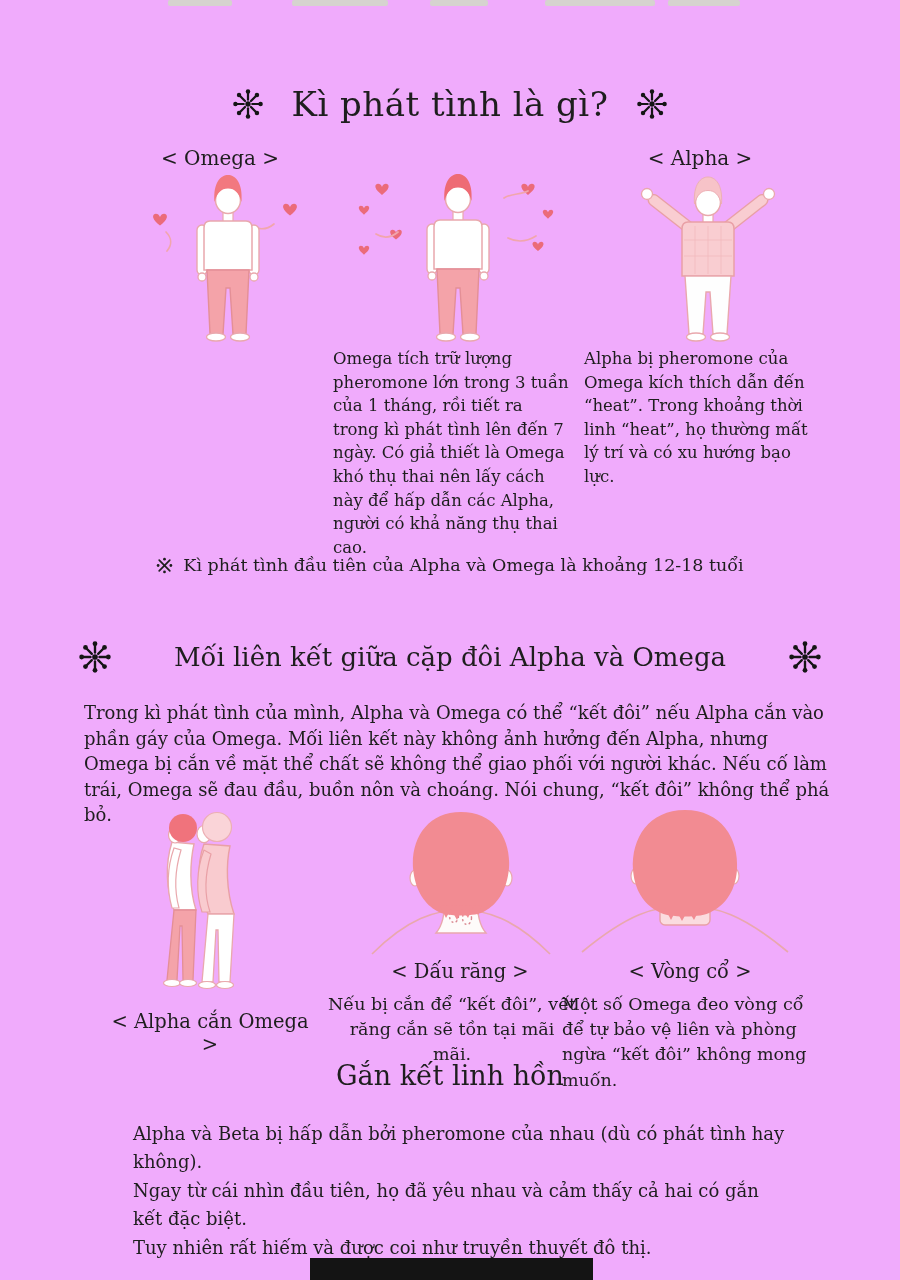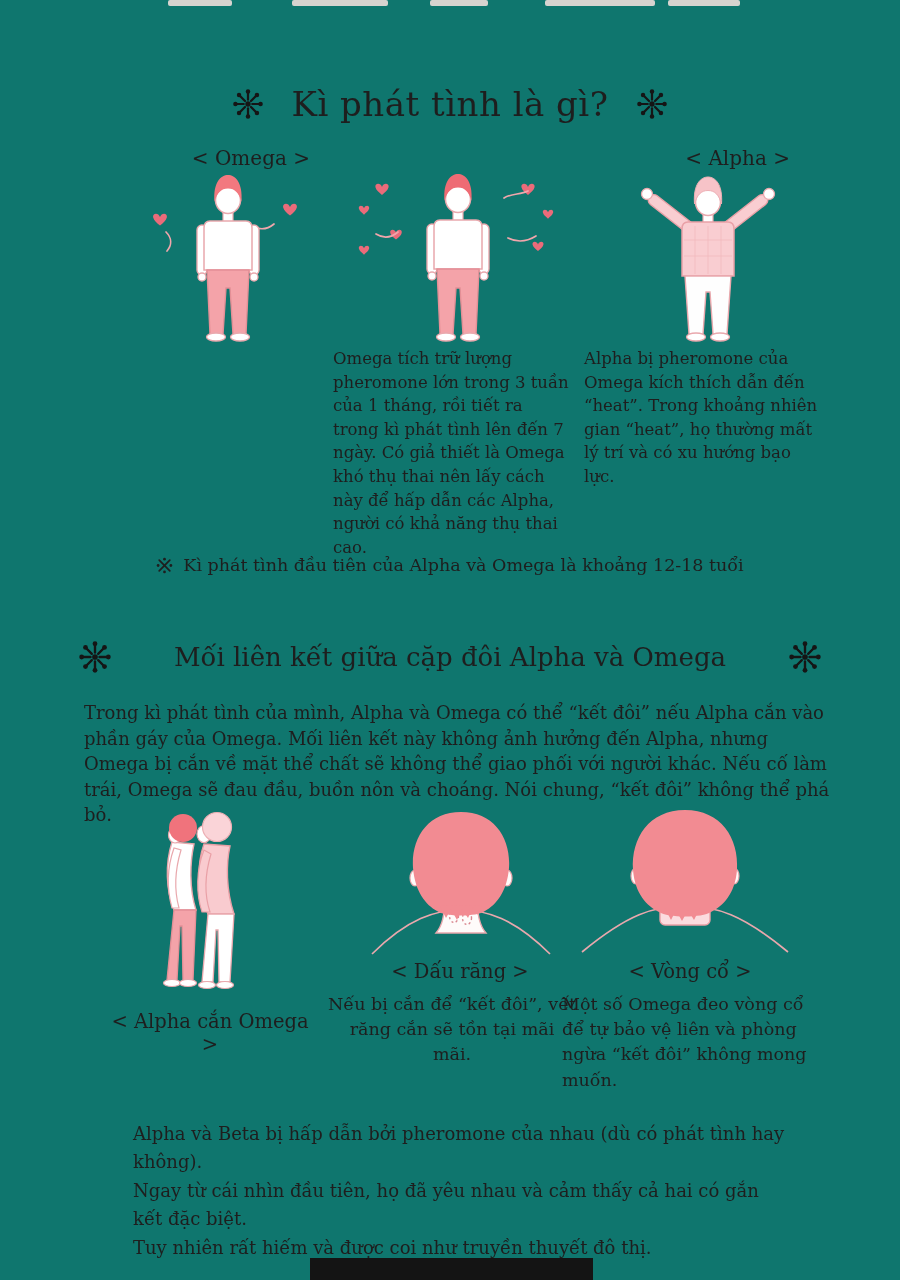--- a/index.html
+++ b/index.html
@@ -1,30 +1,30 @@
 <!DOCTYPE html>
 <html><head>
 <meta charset="utf-8">
 <style>
   * { margin:0; padding:0; box-sizing:border-box; }
   html,body { background:#ffffff; }
   .page {
     position:relative; width:900px; height:1280px; margin:0 auto;
-    background:#0f766e; color:#1e1e1e; overflow:hidden;
+    background:#f0abfc; color:#1e1e1e; overflow:hidden;
     font-family:"DejaVu Serif","Liberation Serif",serif;
     text-decoration:underline;
   }
   .abs { position:absolute; }
   .smudge { position:absolute; top:0; height:6px; background:#d6d3cf; border-radius:2px; }
 
   .h1row { top:84px; left:0; width:100%; display:flex; justify-content:center; align-items:center; gap:28px; }
   .h1 { font-size:34px; letter-spacing:.5px; }
   .orn-svg { display:block; }
 
-  .fig-label { font-size:20px; text-align:right; }
+  .fig-label { font-size:20px; text-align:center; }
   .caption { font-size:16.5px; line-height:1.43; }
   .note { width:100%; top:555px; display:flex; justify-content:center; align-items:center; gap:10px; font-size:17.5px; }
 
   .h2row { top:640px; left:78px; right:78px; display:flex; align-items:center; }
   .h2 { flex:1; text-align:center; font-size:26px; }
   .intro { left:84px; top:700px; width:748px; font-size:18px; line-height:1.42; }
 
   .item-label { font-size:19.5px; text-align:center; }
   .item-caption { font-size:17.5px; line-height:1.44; }
   .center { text-align:center; }
@@ -158,21 +158,21 @@
         <line x1="92" y1="90" x2="140" y2="90"></line>
     </g>
     <ellipse cx="116" cy="36" rx="12.5" ry="13.5" fill="#fff" stroke="#E9A8AD" stroke-width="1.5"></ellipse>
     <path d="M102.5,38 C101,18 109,11 116,11 C123,11 131,18 129.5,38 C127,29 123,24.5 116,24.5 C109,24.5 105,29 102.5,38 Z" fill="#F7C3C8" stroke="#EDB0B5" stroke-width="1"></path>
     <path d="M93,110 L139,110 L135,168 L121,168 L118,126 L114,126 L111,168 L97,168 Z" fill="#fefefe" stroke="#E9A8AD" stroke-width="1.4"></path>
     <ellipse cx="104" cy="171" rx="9.5" ry="4" fill="#fff" stroke="#E9A8AD" stroke-width="1.3"></ellipse>
     <ellipse cx="128" cy="171" rx="9.5" ry="4" fill="#fff" stroke="#E9A8AD" stroke-width="1.3"></ellipse>
   </svg>
 
   <div class="abs caption" style="left:333px;top:347px;width:240px;">Omega tích trữ lượng pheromone lớn trong 3 tuần của 1 tháng, rồi tiết ra trong kì phát tình lên đến 7 ngày. Có giả thiết là Omega khó thụ thai nên lấy cách này để hấp dẫn các Alpha, người có khả năng thụ thai cao.</div>
-  <div class="abs caption" style="left:584px;top:347px;width:238px;">Alpha bị pheromone của Omega kích thích dẫn đến “heat”. Trong khoảng nhiên gian “heat”, họ thường mất lý trí và có xu hướng bạo lực.</div>
+  <div class="abs caption" style="left:584px;top:347px;width:238px;">Alpha bị pheromone của Omega kích thích dẫn đến “heat”. Trong khoảng thời linh “heat”, họ thường mất lý trí và có xu hướng bạo lực.</div>
 
   <div class="abs note">
     <svg width="17" height="17" viewBox="0 0 16 16">
       <g stroke="#1e1e1e" stroke-width="1.6" stroke-linecap="round">
         <line x1="3" y1="3" x2="13" y2="13"></line>
           <line x1="13" y1="3" x2="3" y2="13"></line>
       </g>
       <g fill="#1e1e1e">
         <circle cx="8" cy="2" r="1.3"></circle>
           <circle cx="8" cy="14" r="1.3"></circle>
@@ -274,20 +274,21 @@
     <path d="M107,6 C143,6 161,34 159,66 C157,90 145,102 133,108 C124,114 90,114 81,108 C69,102 57,90 55,66 C53,34 71,6 107,6 Z" fill="#F28B92"></path>
     <path d="M87,104 L93,116 L98,106 L104,117 L110,106 L116,116 L122,104 Z" fill="#F28B92"></path>
   </svg>
 
   <div class="abs item-label" style="left:350px;top:960px;width:220px;">&lt; Dấu răng &gt;</div>
   <div class="abs item-label" style="left:585px;top:960px;width:210px;">&lt; Vòng cổ &gt;</div>
   <div class="abs item-caption center" style="left:328px;top:992px;width:248px;">Nếu bị cắn để “kết đôi”, vết răng cắn sẽ tồn tại mãi mãi.</div>
   <div class="abs item-caption" style="left:562px;top:992px;width:262px;">Một số Omega đeo vòng cổ để tự bảo vệ liên và phòng ngừa “kết đôi” không mong muốn.</div>
   <div class="abs item-label" style="left:105px;top:1010px;width:210px;">&lt; Alpha cắn Omega &gt;</div>
 
+  <div class="abs h3">Gắn kết linh hồn</div>
   <div class="abs final">
     <div>Alpha và Beta bị hấp dẫn bởi pheromone của nhau (dù có phát tình hay không).</div>
     <div>Ngay từ cái nhìn đầu tiên, họ đã yêu nhau và cảm thấy cả hai có gắn kết đặc biệt.</div>
     <div>Tuy nhiên rất hiếm và được coi như truyền thuyết đô thị.</div>
   </div>
 
   <div class="abs bottom-bar"></div>
 
 </div>
 

